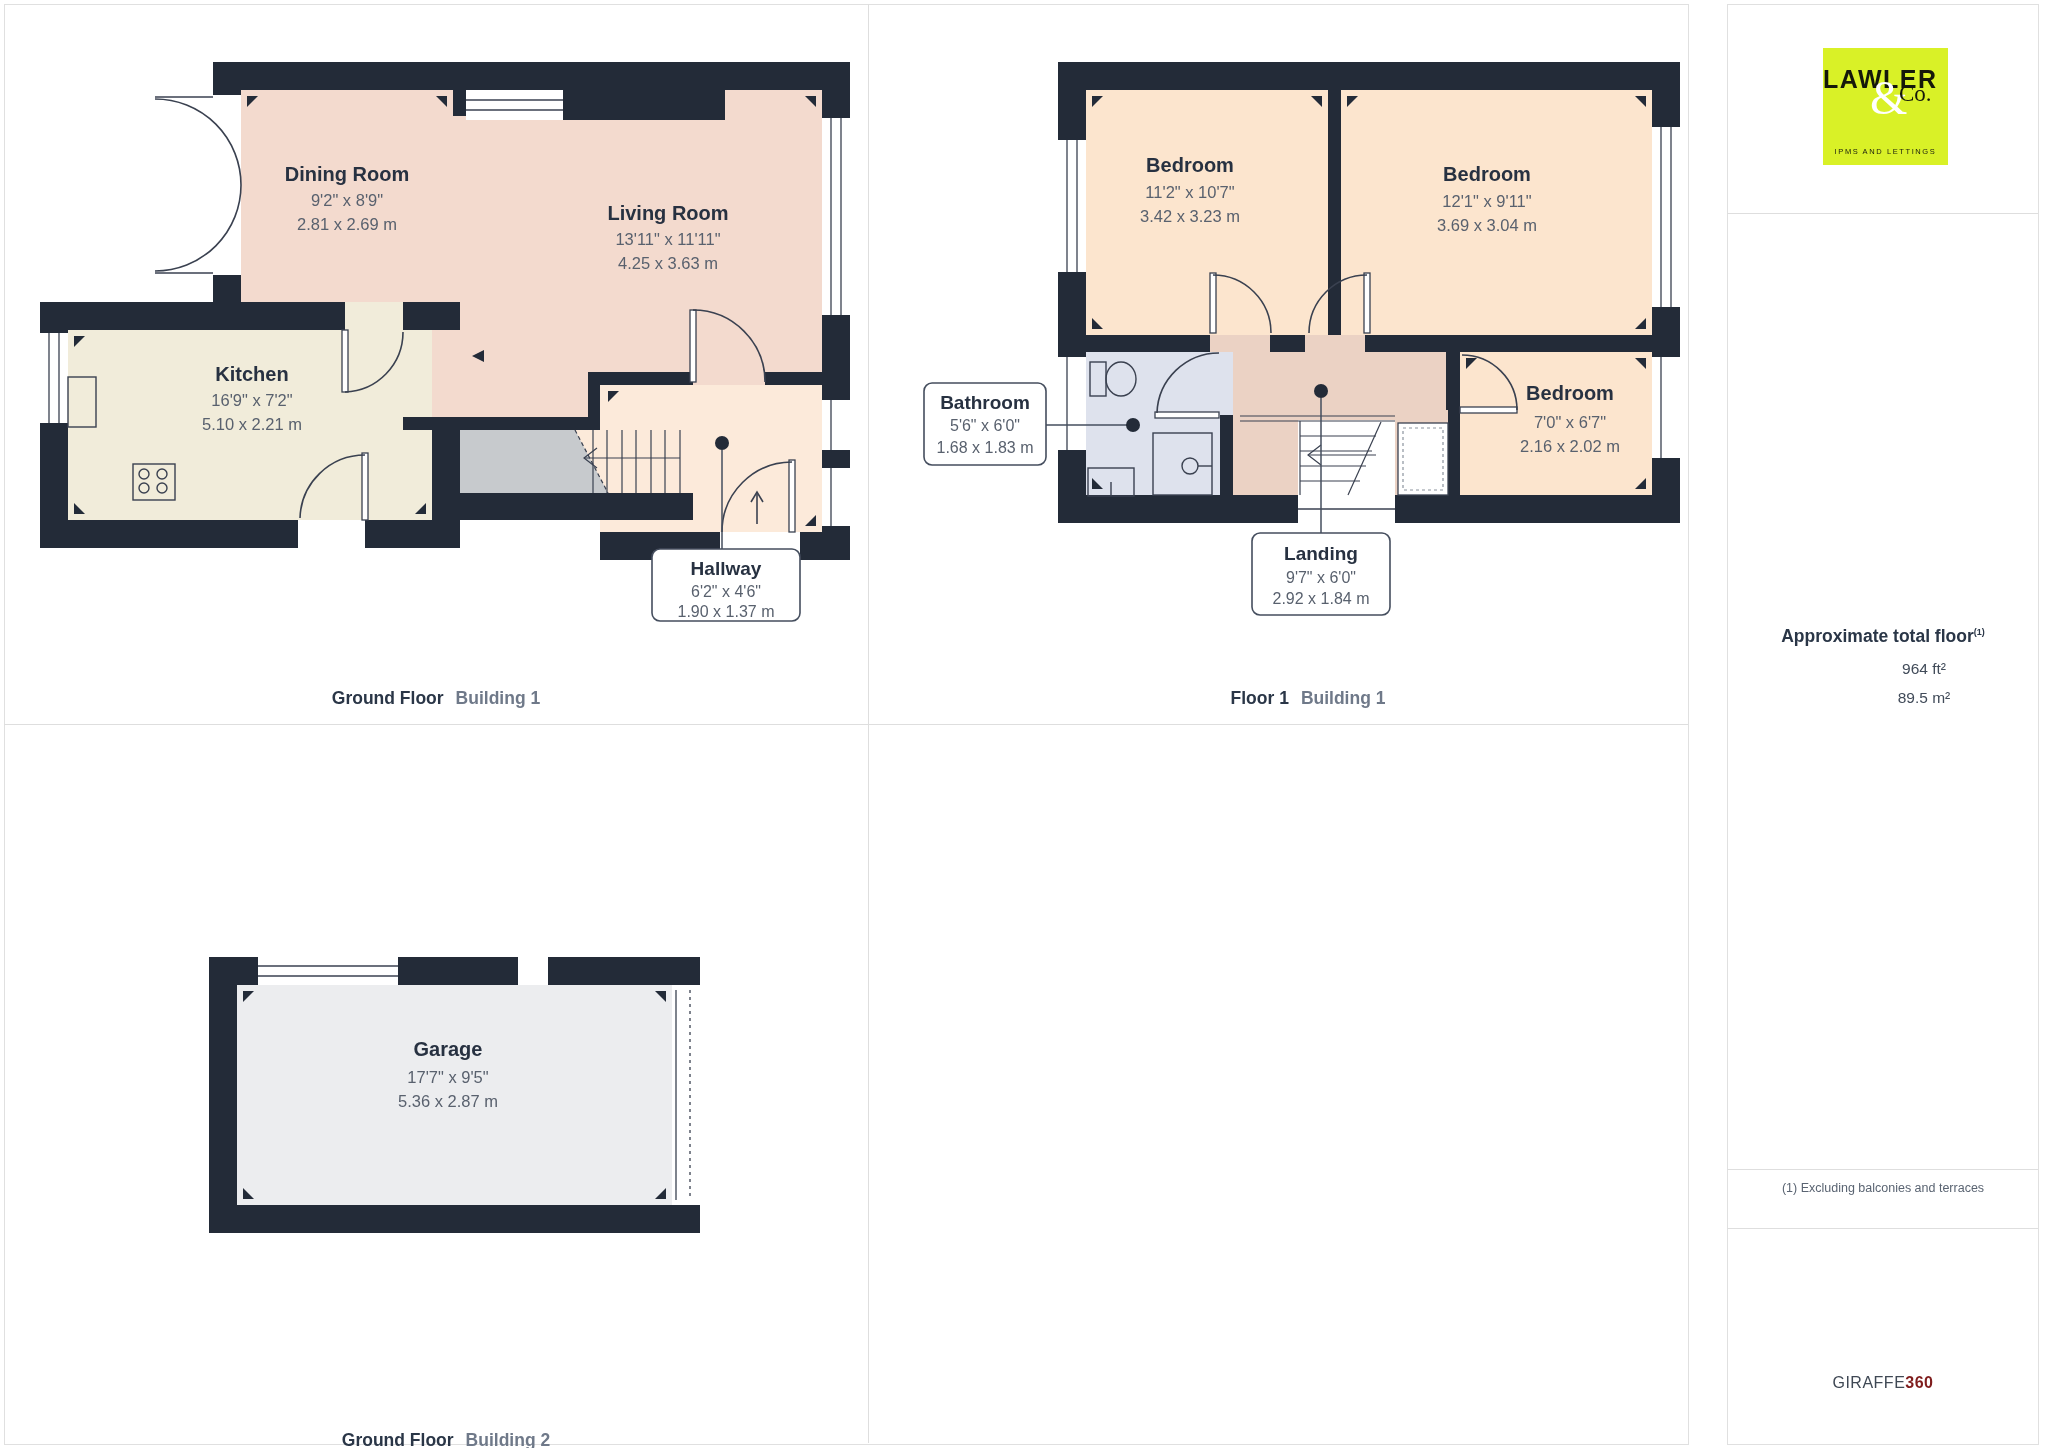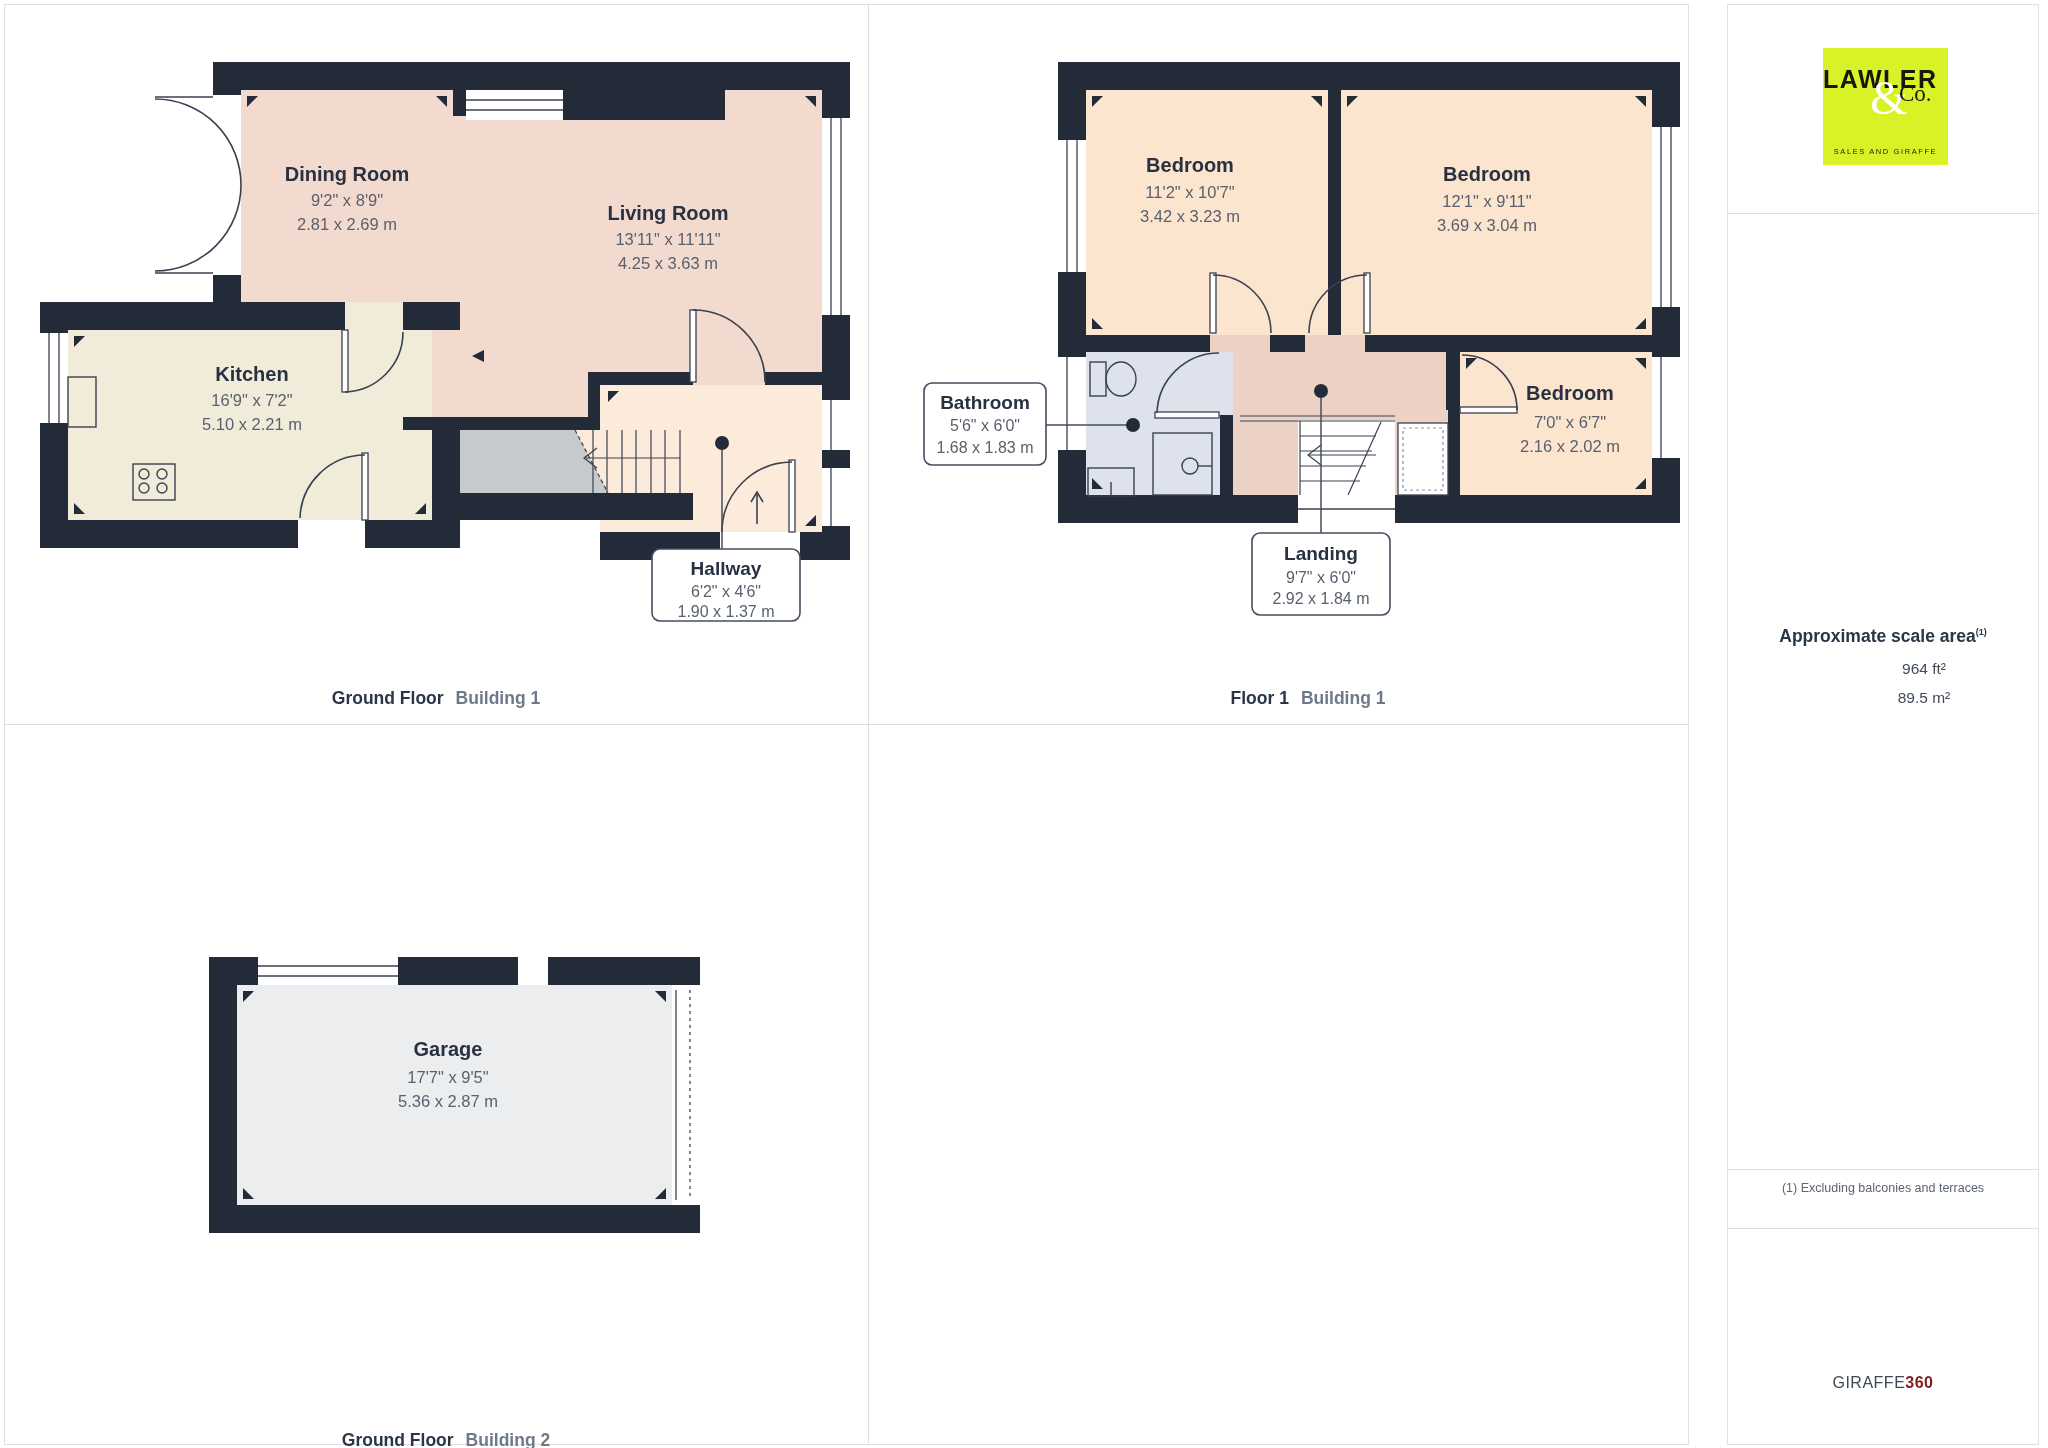--- a/index.html
+++ b/index.html
@@ -322,25 +322,25 @@
     <span class="bold">Floor 1</span><span class="light">Building 1</span>
   </div>
   <div class="caption" style="left:146px;top:1430px;">
     <span class="bold">Ground Floor</span><span class="light">Building 2</span>
   </div>
 
   <div class="logo">
     <span class="lawler">LAWLER</span>
     <span class="amp">&amp;</span>
     <span class="co">Co.</span>
-    <span class="tagline">SALES AND GIRAFFE</span>
+    <span class="tagline">IPMS AND LETTINGS</span>
   </div>
 
   <div class="area-title">
-    <span>Approximate scale area</span><sup>(1)</sup>
+    <span>Approximate total floor</span><sup>(1)</sup>
   </div>
   <div class="area-val" style="top:660px;">964 ft²</div>
   <div class="area-val" style="top:689px;">89.5 m²</div>
 
   <div class="footnote">(1) Excluding balconies and terraces</div>
   <div class="brand">
     <span>GIRAFFE</span><span class="b">360</span>
   </div>
 
 </div>

